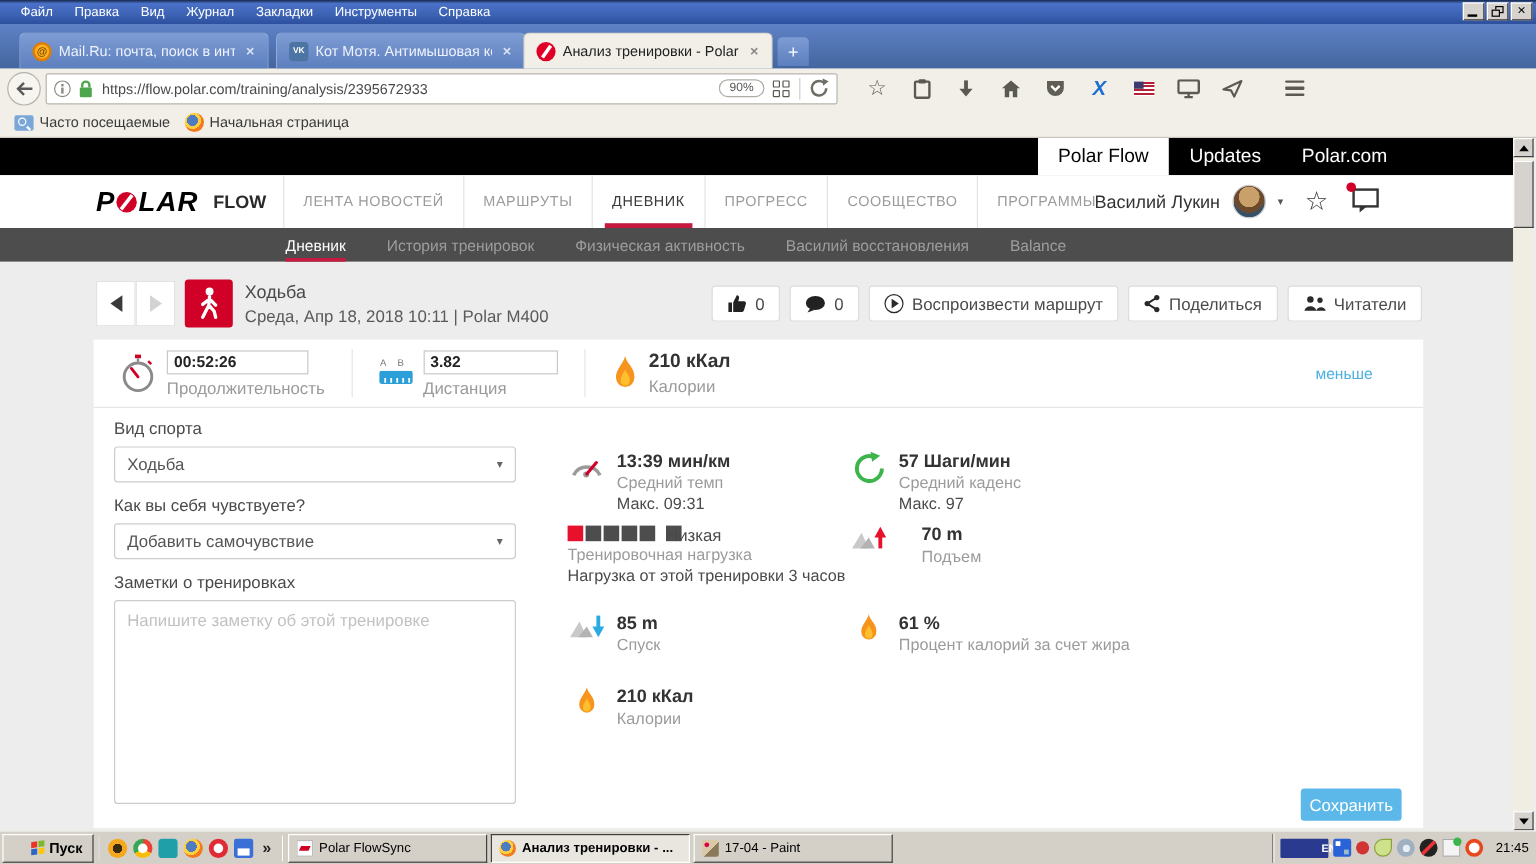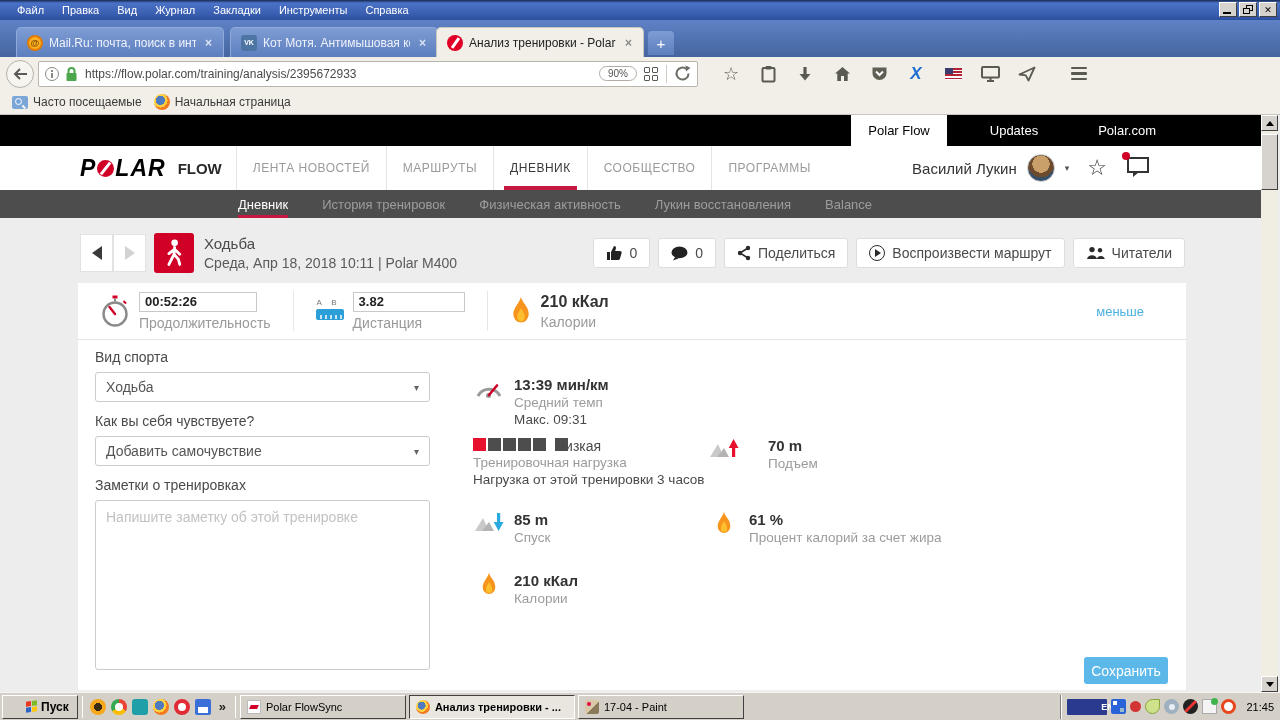--- a/index.html
+++ b/index.html
@@ -61,21 +61,21 @@
   .bkitem { display:flex; align-items:center; gap:5px; margin-left:12px; }
   .bk-freq { width:16px; height:13px; background:#7aa7d8; border-radius:2px; position:relative;}
   .bk-freq i { position:absolute; left:3px; top:2px; width:7px; height:7px; border:1.5px solid #fff; border-radius:50%;}
   .bk-freq b { position:absolute; right:2px; bottom:1px; width:4px; height:1.5px; background:#fff; transform:rotate(45deg);}
   .ff-ic { width:16px; height:16px; border-radius:50%;
     background:radial-gradient(circle at 40% 40%, #4f7cc0 0 33%, #ffcf3e 34% 52%, #f37a1f 53% 100%);}
 
   
   .polar-top { position:absolute; top:115px; left:0; width:1261px; height:31px; background:#000; z-index:20;}
   .ptabs { position:absolute; right:88px; top:0; height:31px; display:flex; }
-  .ptab { padding:4px 17px; color:#fff; font-size:13px; display:flex; align-items:center;margin-left:26px;}
+  .ptab { padding:4px 17px; color:#fff; font-size:16px; display:flex; align-items:center;}
   .ptab.active { background:#fff; color:#000; }
 
   .polar-head { position:absolute; top:146px; left:0; width:1261px; height:44px; background:#fff; display:flex; align-items:center; z-index:20;}
   .plogo { margin-left:80px; font-weight:bold; font-style:italic; font-size:23px; letter-spacing:1px; color:#000; display:flex; align-items:center;}
   .plogo .o { width:17px; height:17px; background:#d10027; border-radius:50%; position:relative; margin:0 1px; overflow:hidden;}
   .plogo .o div { position:absolute; left:7px; top:1px; width:3px; height:15px; background:#fff; transform:rotate(38deg);}
   .flowlbl { font-size:15px; font-weight:bold; color:#2a2a2a; margin:0 0 0 12px; padding-right:14px; }
   .pnav { display:flex; height:44px; align-items:center; }
   .pnav .ni { font-size:12px; letter-spacing:.5px; color:#9b9b9b; padding:0 16px; height:44px; display:flex; align-items:center;
     border-left:1px solid #e4e4e4; position:relative; }
@@ -331,20 +331,21 @@
     <span class="o">
         <div></div>
       </span>
     <span>LAR</span>
   </div>
   <span class="flowlbl">FLOW</span>
   <div class="pnav">
     <span class="ni">ЛЕНТА НОВОСТЕЙ</span>
     <span class="ni">МАРШРУТЫ</span>
     <span class="ni active">ДНЕВНИК</span>
+    <span class="ni">ПРОГРЕСС</span>
     <span class="ni">СООБЩЕСТВО</span>
     <span class="ni">ПРОГРАММЫ</span>
   </div>
   <div class="phright">
     <span class="uname">Василий Лукин</span>
     <span class="avatar"></span>
     <span class="caret">▾</span>
     <span class="hstar">☆</span>
     <span class="chatic">
       <svg width="26" height="23" viewBox="0 0 26 23">
@@ -353,21 +354,21 @@
         </svg>
       <span class="dot"></span>
     </span>
   </div>
 </div>
 
 <div class="polar-sub">
   <span class="si active">Дневник</span>
   <span class="si">История тренировок</span>
   <span class="si">Физическая активность</span>
-  <span class="si">Лукин восстановления</span>
+  <span class="si">Василий восстановления</span>
   <span class="si">Balance</span>
 </div>
 
 <div class="titlerow">
   <div class="navbtn">
       <div class="tri-l"></div>
     </div>
   <div class="navbtn">
       <div class="tri-r"></div>
     </div>
@@ -387,35 +388,35 @@
           <path d="M1 7h3v8H1zM5 15V7l3-6c1.6 0 2.3 1.2 1.8 2.7L9.2 6H14c1.1 0 1.9 1 1.6 2.1l-1.6 5.4c-.3 1-1.1 1.5-2.1 1.5z"></path>
         </svg>
       <span>0</span>
     </div>
     <div class="wbtn2">
       <svg width="17" height="15" viewBox="0 0 16 14" fill="#222">
           <ellipse cx="8" cy="6" rx="7.5" ry="5.5"></ellipse>
           <path d="M4 10 l-2.2 3.6 5.4-2z"></path>
         </svg>
       <span>0</span>
+    </div>
+    <div class="wbtn2">
+      <span class="playcirc">
+          <i></i>
+        </span>
+      <span>Воспроизвести маршрут</span>
     </div>
     <div class="wbtn2">
       <svg width="14" height="16" viewBox="0 0 14 16" fill="#2a2a2a">
         <path d="M3 8 L11 3 M3 8 L11 13" stroke="#2a2a2a" stroke-width="1.6" fill="none"></path>
         <circle cx="3" cy="8" r="2.2"></circle>
           <circle cx="11" cy="3" r="2.2"></circle>
           <circle cx="11" cy="13" r="2.2"></circle>
       </svg>
       <span>Поделиться</span>
-    </div>
-    <div class="wbtn2">
-      <span class="playcirc">
-          <i></i>
-        </span>
-      <span>Воспроизвести маршрут</span>
     </div>
     <div class="wbtn2">
       <svg width="19" height="14" viewBox="0 0 19 14" fill="#2a2a2a">
         <circle cx="6" cy="3.6" r="2.7"></circle>
           <path d="M1 13 a5.2 5.2 0 0 1 10 0z"></path>
         <circle cx="14" cy="4.2" r="2.2"></circle>
           <path d="M10.8 13 a4.2 4.2 0 0 1 8 0z"></path>
       </svg>
       <span>Читатели</span>
     </div>
@@ -533,20 +534,33 @@
         <path d="M10 0 C11 6 17 8 17 16 A7 7.5 0 1 1 3 16 C3 10 8.5 6 10 0Z" fill="#f7941e"></path>
         <path d="M10 10 C11 13 13.5 14.5 13.5 18.5 A3.5 4 0 1 1 6.5 18.5 C6.5 15 9 13 10 10Z" fill="#fdbf2d"></path>
       </svg>
     </span>
     <div>
       <div class="v">210 кКал</div>
       <div class="l">Калории</div>
     </div>
   </div>
 
+  <div class="stat" style="left:630px; top:93px;">
+    <span class="ic">
+      <svg width="29" height="29" viewBox="0 0 32 32">
+        <path d="M27.5 16 a11.5 11.5 0 1 1 -8-11" fill="none" stroke="#3db54c" stroke-width="3.6"></path>
+        <polygon points="17,0.5 26,4.2 18.5,9.8" fill="#3db54c"></polygon>
+      </svg>
+    </span>
+    <div>
+      <div class="v">57 Шаги/мин</div>
+      <div class="l">Средний каденс</div>
+      <div class="x">Макс. 97</div>
+    </div>
+  </div>
 
   <div class="stat" style="left:630px; top:154px;gap:28px;">
     <span class="ic">
       <svg width="30" height="22" viewBox="0 0 30 22">
         <polygon points="1,20 9,7 15,20" fill="#c9c9c9"></polygon>
         <polygon points="8,20 15,11 20,20" fill="#b3b3b3"></polygon>
         <rect x="23" y="10" width="3.2" height="10" fill="#e8112d"></rect>
         <polygon points="24.6,2 29.5,11 19.7,11" fill="#e8112d"></polygon>
       </svg>
     </span>

